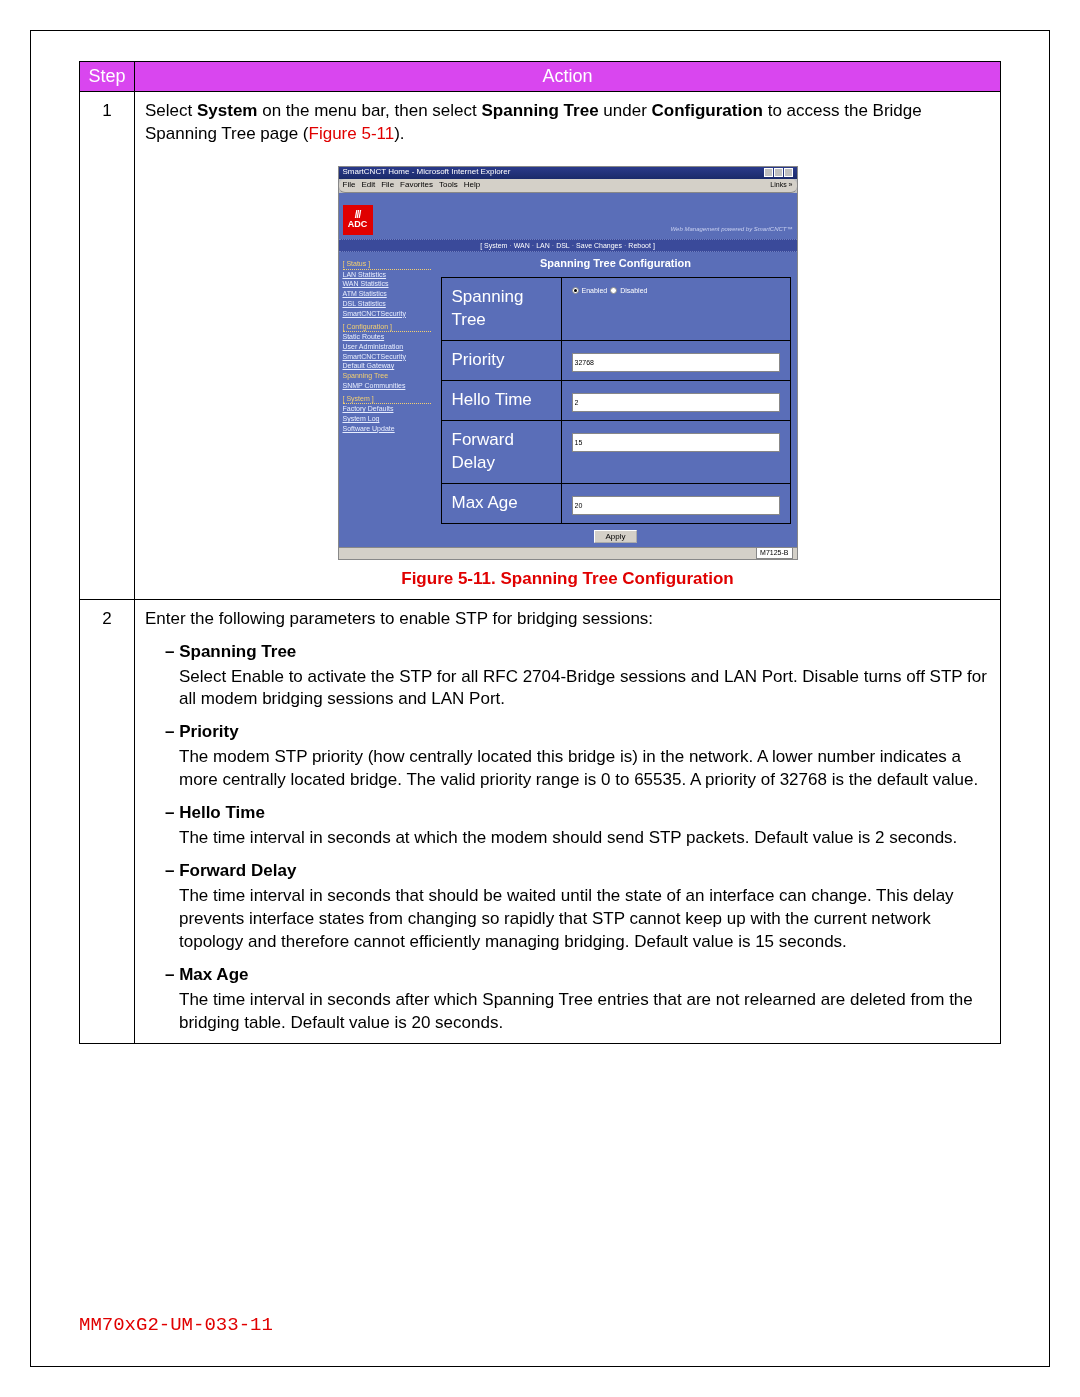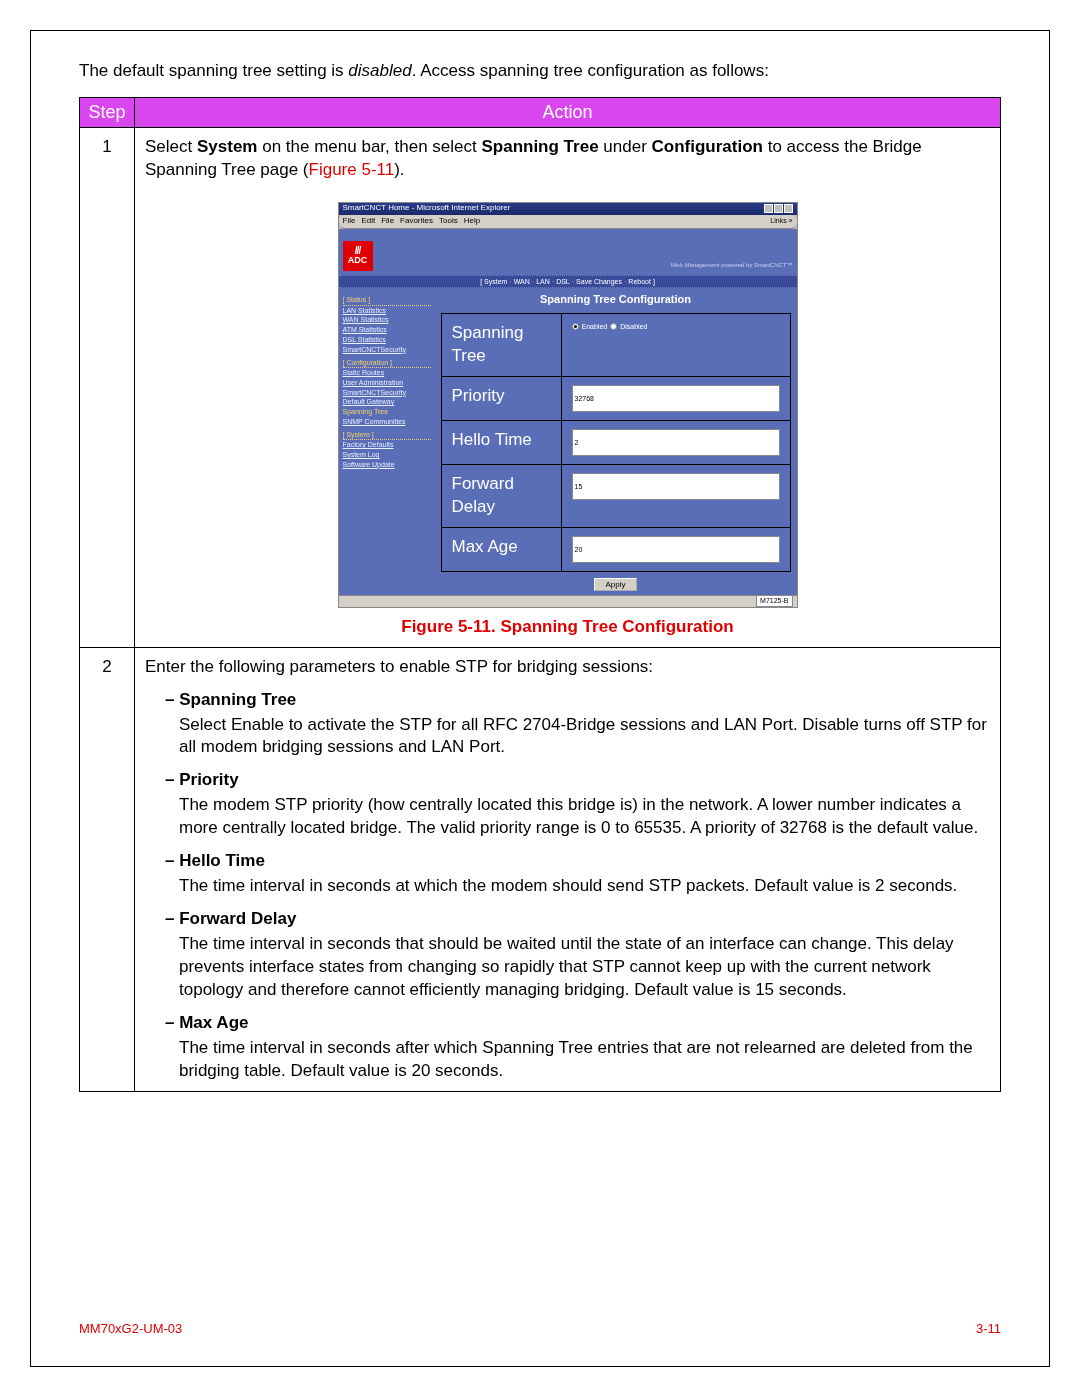--- a/index.html
+++ b/index.html
@@ -179,21 +179,21 @@
   }
   .cfg-table td {
     border:1px solid #7080c0;
     padding:2px 4px;
     color:#fff;
     font-size:7px;
     background:#5a6eb8;
   }
   .cfg-table td.label-c { width:120px; }
   .cfg-table input[type=text] {
-    width:100%; font-size:7px; height:27px; padding:0 2px;
+    width:100%; font-size:7px; height:19px; padding:0 2px;
     border:1px solid #888; background:#fff; color:#000;
   }
   .radio-row { color:#fff; font-size:7px; display:flex; align-items:center; gap:3px;}
   .radio-row .dot { width:7px;height:7px;border-radius:50%;background:#fff;border:1px solid #888;display:inline-block;position:relative;}
   .radio-row .dot.filled::after{content:"";position:absolute;inset:1px;border-radius:50%;background:#000;}
   .apply-row { text-align:center; padding-top:6px; }
   .apply-btn {
     font-size:8px; padding:1px 10px; background:#d4d0c8; border:1px outset #fff; cursor:default;
   }
   .ss-footer {
@@ -202,35 +202,32 @@
   }
   .ff-tag {
     background:#fff; border:1px solid #888; font-size:7px; padding:0 3px;
   }
   .footer-row {
     position: absolute;
     bottom: 30px;
     left: 48px;
     right: 48px;
     display:flex;
-    justify-content: space-between;
     color:#e00000;
-    font-size:13px;
+    font-size:19px;
     border-top: 0;
+    font-family: Liberation Mono, monospace;
   }
 </style>
 </head>
 <body>
 
 <div class="page-border">
 
 
-  <p class="intro-text">
-    <span>The default spanning tree setting is </span><span class="italic">disabled</span><span>. Access spanning tree configuration as follows:</span>
-  </p>
 
   <table class="step-table">
     <thead>
       <tr>
         <th class="step-h">Step</th>
         <th>Action</th>
       </tr>
     </thead>
     <tbody>
       <tr>

